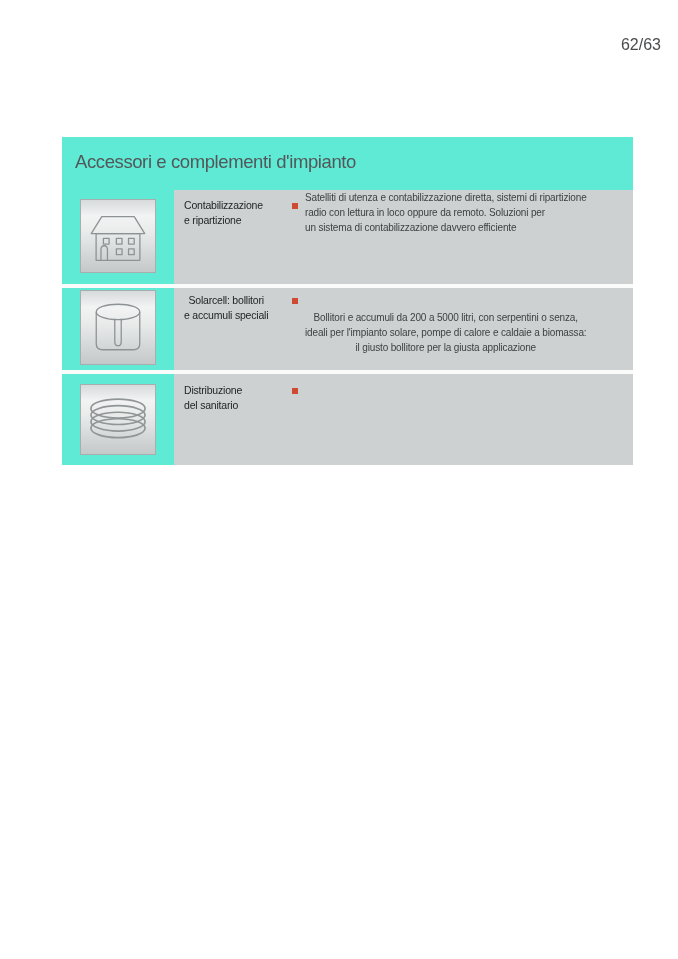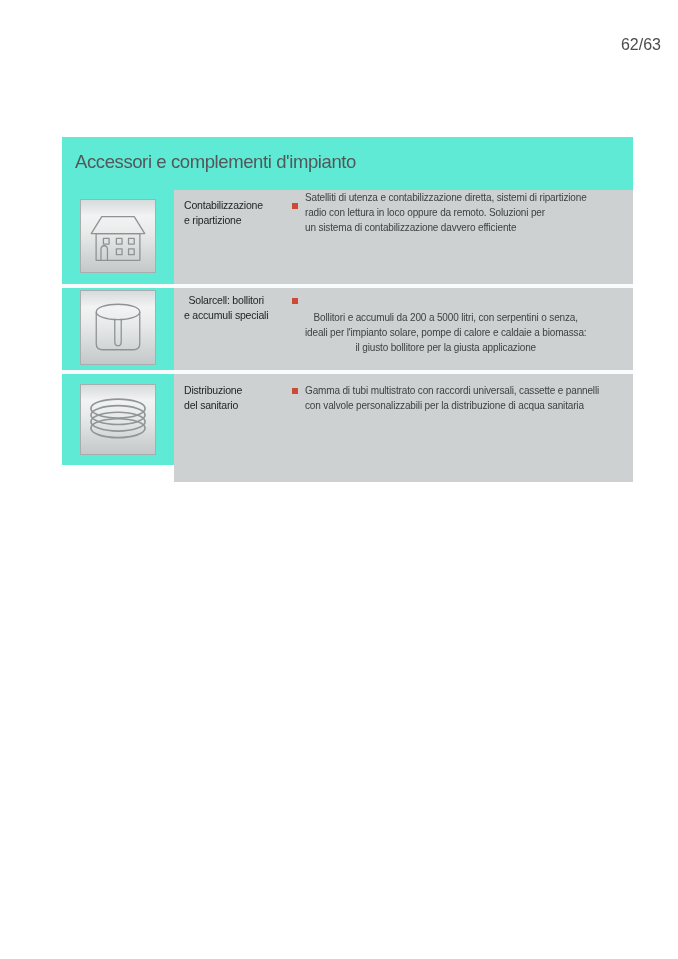--- a/index.html
+++ b/index.html
@@ -37,21 +37,21 @@
     color: #54575a;
     white-space: pre;
   }
   .row {
     position: absolute;
     left: 0;
     width: 571px;
   }
   .row-1 { top: 53px;  height: 94px; }
   .row-2 { top: 151px; height: 82px; text-align: center; }
-  .row-3 { top: 237px; height: 108px; }
+  .row-3 { top: 237px; height: 91px; }
   .row-panel {
     position: absolute;
     left: 112px;
     right: 0;
     top: 0;
     bottom: 0;
     background: #cdd1d2;
   }
   .gap {
     position: absolute;
@@ -169,22 +169,20 @@
         <svg width="64" height="50" viewBox="0 0 78 58" fill="none" stroke="#909596" stroke-width="2" stroke-linejoin="round">
           <ellipse cx="39" cy="15" rx="33" ry="11.5"></ellipse>
           <ellipse cx="39" cy="23" rx="33" ry="11.5"></ellipse>
           <ellipse cx="39" cy="31" rx="33" ry="11.5"></ellipse>
           <ellipse cx="39" cy="39" rx="33" ry="11.5"></ellipse>
         </svg>
       </div>
       <div class="row-label">Distribuzione
 del sanitario</div>
       <div class="bullet"></div>
-      <div class="row-text">Gamma di tubi multistrato con raccordi universali, cassette e pannelli
-con valvole personalizzabili per la distribuzione di acqua sanitaria</div>
     </div>
 
     <div class="gap gap-1"></div>
     <div class="gap gap-2"></div>
 
   </div>
 
 </div>
 
 </body></html>

